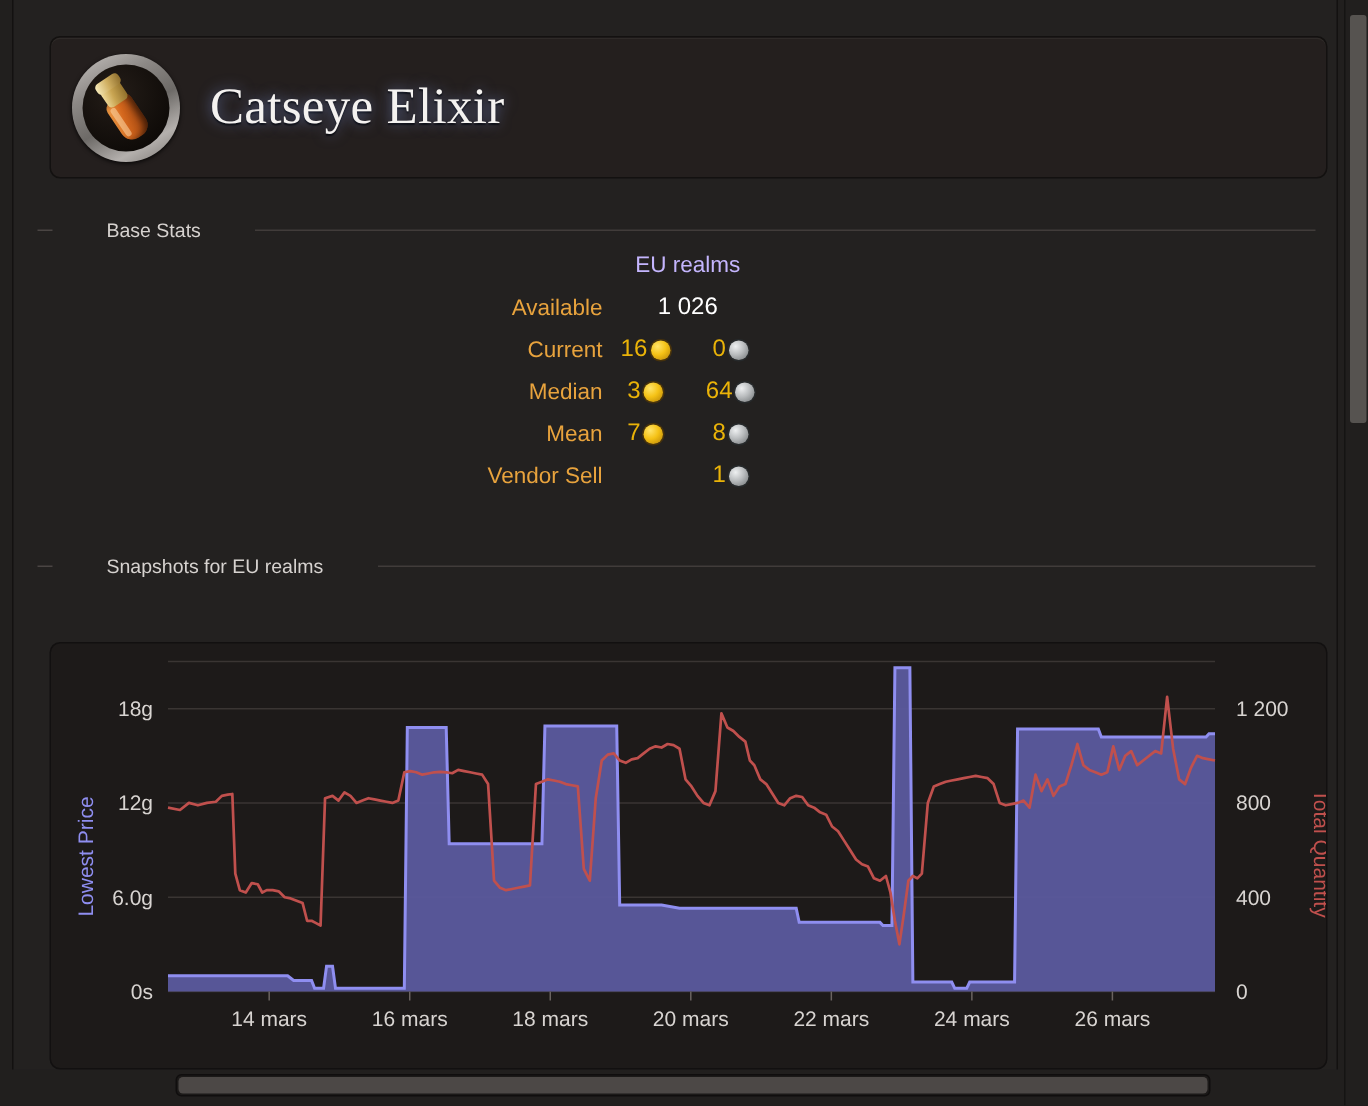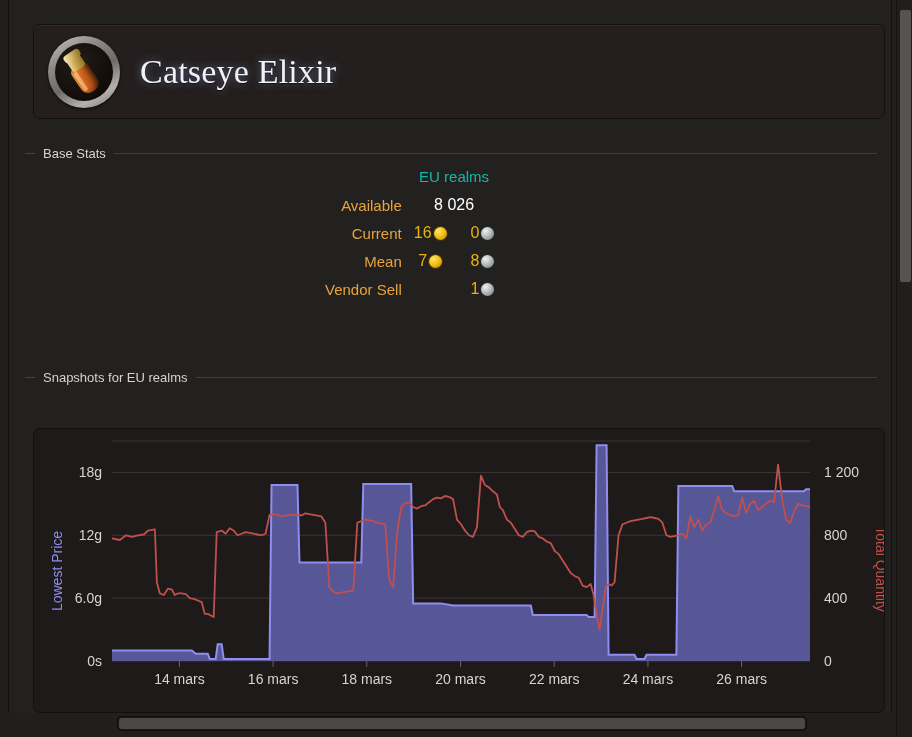--- a/index.html
+++ b/index.html
@@ -128,20 +128,21 @@
   
   .section { position: absolute; }
 
   .section-legend {
     position: absolute;
     display: flex;
     align-items: center;
     width: 100%;
     left: 0; top: 0;
     pointer-events: none;
+    gap: 28px;
   }
   .legend-dash {
     width: 10px; height: 1px;
     background: #4a4543;
     flex: 0 0 10px;
   }
   .legend-text {
     font-size: 13px;
     color: #d6d2cf;
     padding: 0 8px;
@@ -159,21 +160,21 @@
     left: 0; top: 22px;
     width: 100%;
   }
   table.stats {
     border-collapse: collapse;
     margin-left: 300px;
   }
   table.stats th {
     font-size: 15px;
     font-weight: normal;
-    color: #14b8a6;
+    color: #c4b5fd;
     text-align: center;
     padding: 0 0 6px 0;
     margin-top: 48px;
   }
   table.stats td.label {
     font-size: 15px;
     color: #e8a33d;
     text-align: right;
     padding: 5px 12px 5px 0;
     white-space: nowrap;
@@ -283,40 +284,56 @@
           <thead>
             <tr>
               <th></th>
               <th colspan="3">EU realms</th>
             </tr>
           </thead>
           <tbody>
 
             <tr>
               <td class="label">Available</td>
-              <td class="value" colspan="3">8 026</td>
+              <td class="value" colspan="3">1 026</td>
             </tr>
 
             <tr>
               <td class="label">Current</td>
               <td class="value">
                 <span class="money">
                     <span class="amt">16</span>
                     <span class="coin gold"></span>
                   </span>
               </td>
               <td class="gap-cell"></td>
               <td class="value">
                 <span class="money">
                     <span class="amt">0</span>
                     <span class="coin silver"></span>
                   </span>
               </td>
             </tr>
 
+            <tr>
+              <td class="label">Median</td>
+              <td class="value">
+                <span class="money">
+                    <span class="amt">3</span>
+                    <span class="coin gold"></span>
+                  </span>
+              </td>
+              <td class="gap-cell"></td>
+              <td class="value">
+                <span class="money">
+                    <span class="amt">64</span>
+                    <span class="coin silver"></span>
+                  </span>
+              </td>
+            </tr>
 
             <tr>
               <td class="label">Mean</td>
               <td class="value">
                 <span class="money">
                     <span class="amt">7</span>
                     <span class="coin gold"></span>
                   </span>
               </td>
               <td class="gap-cell"></td>

